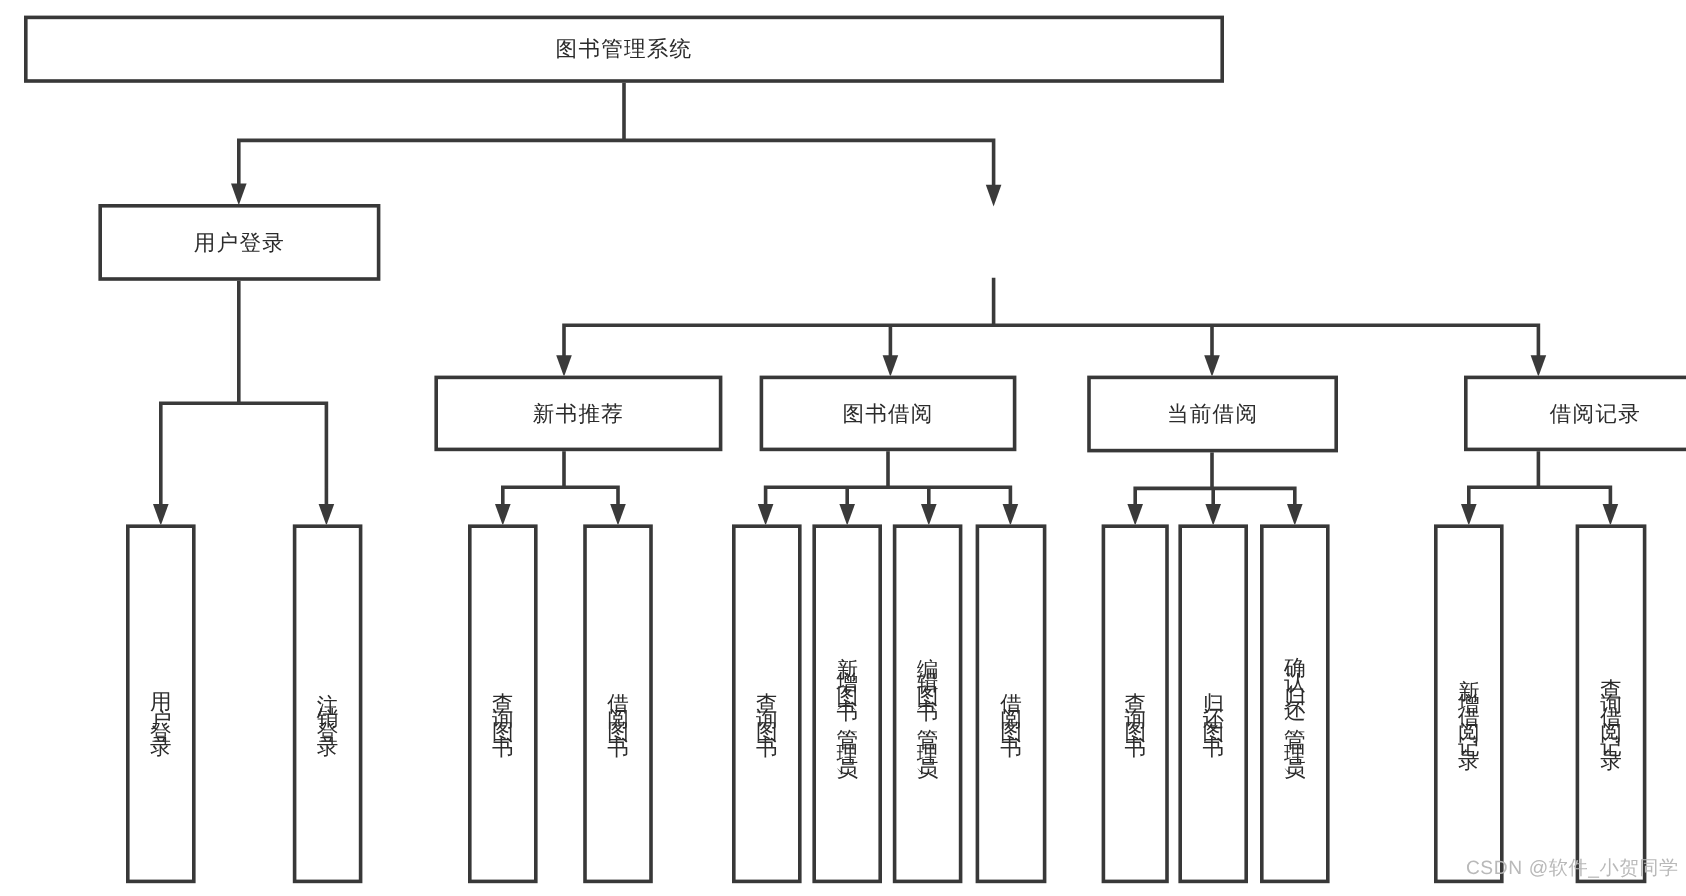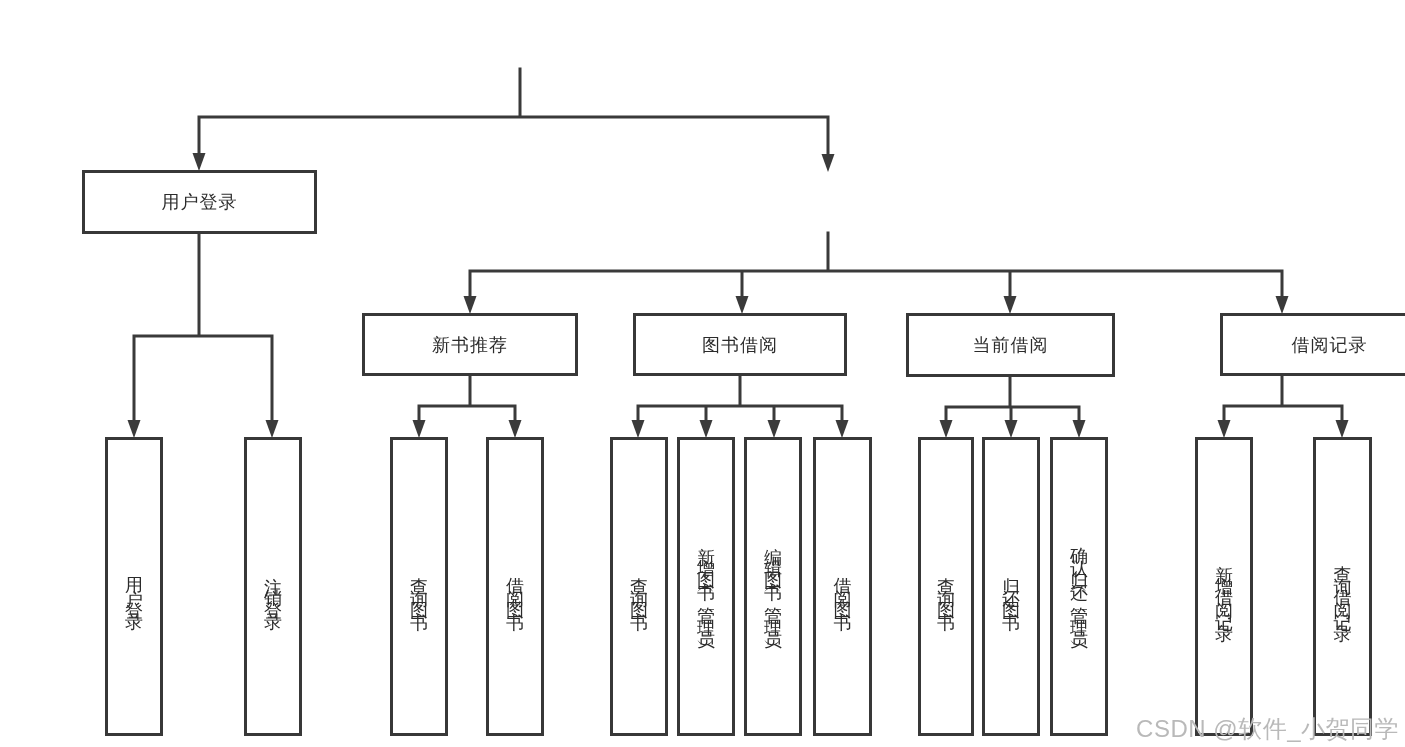--- a/index.html
+++ b/index.html
@@ -18,21 +18,21 @@
     display:flex;align-items:center;justify-content:center;
     color:var(--text);font-size:18px;letter-spacing:1px;
     z-index:2;
   }
   .leaf span{
     writing-mode:vertical-rl;text-orientation:mixed;
     letter-spacing:12px;line-height:1;font-size:18px;
   }
   .watermark{
     position:absolute;right:6px;top:713px;z-index:5;
-    color:var(--watermark);font-size:24px;letter-spacing:0.5px;
+    color:var(--watermark);font-size:16px;letter-spacing:0.5px;
   }
 </style>
 </head>
 <body>
 
 <div class="canvas">
 
   <svg class="connectors" viewBox="0 0 1405 747" xmlns="http://www.w3.org/2000/svg">
     <path d="
       M520 69 V117 M199 117 H828 M199 117 V154 M828 117 V155
@@ -56,26 +56,29 @@
     <polygon points="699.5,420 712.5,420 706,438"></polygon>
     <polygon points="767.5,420 780.5,420 774,438"></polygon>
     <polygon points="835.5,420 848.5,420 842,438"></polygon>
     <polygon points="939.5,420 952.5,420 946,438"></polygon>
     <polygon points="1004.5,420 1017.5,420 1011,438"></polygon>
     <polygon points="1072.5,420 1085.5,420 1079,438"></polygon>
     <polygon points="1217.5,420 1230.5,420 1224,438"></polygon>
     <polygon points="1335.5,420 1348.5,420 1342,438"></polygon>
   </svg>
 
+  <div class="box" style="left:20px;top:13px;width:1000px;height:56px">
+    <span>图书管理系统</span>
+  </div>
 
   <div class="box" style="left:82px;top:170px;width:235px;height:64px">
     <span>用户登录</span>
   </div>
 
-  <div class="box" style="left:362px;top:313px;width:216px;height:63px">
+  <div class="box" style="left:362px;top:313px;width:240px;height:63px">
     <span>新书推荐</span>
   </div>
   <div class="box" style="left:906px;top:313px;width:209px;height:64px">
     <span>当前借阅</span>
   </div>
   <div class="box" style="left:633px;top:313px;width:214px;height:63px">
     <span>图书借阅</span>
   </div>
   <div class="box" style="left:1220px;top:313px;width:219px;height:63px">
     <span>借阅记录</span>

